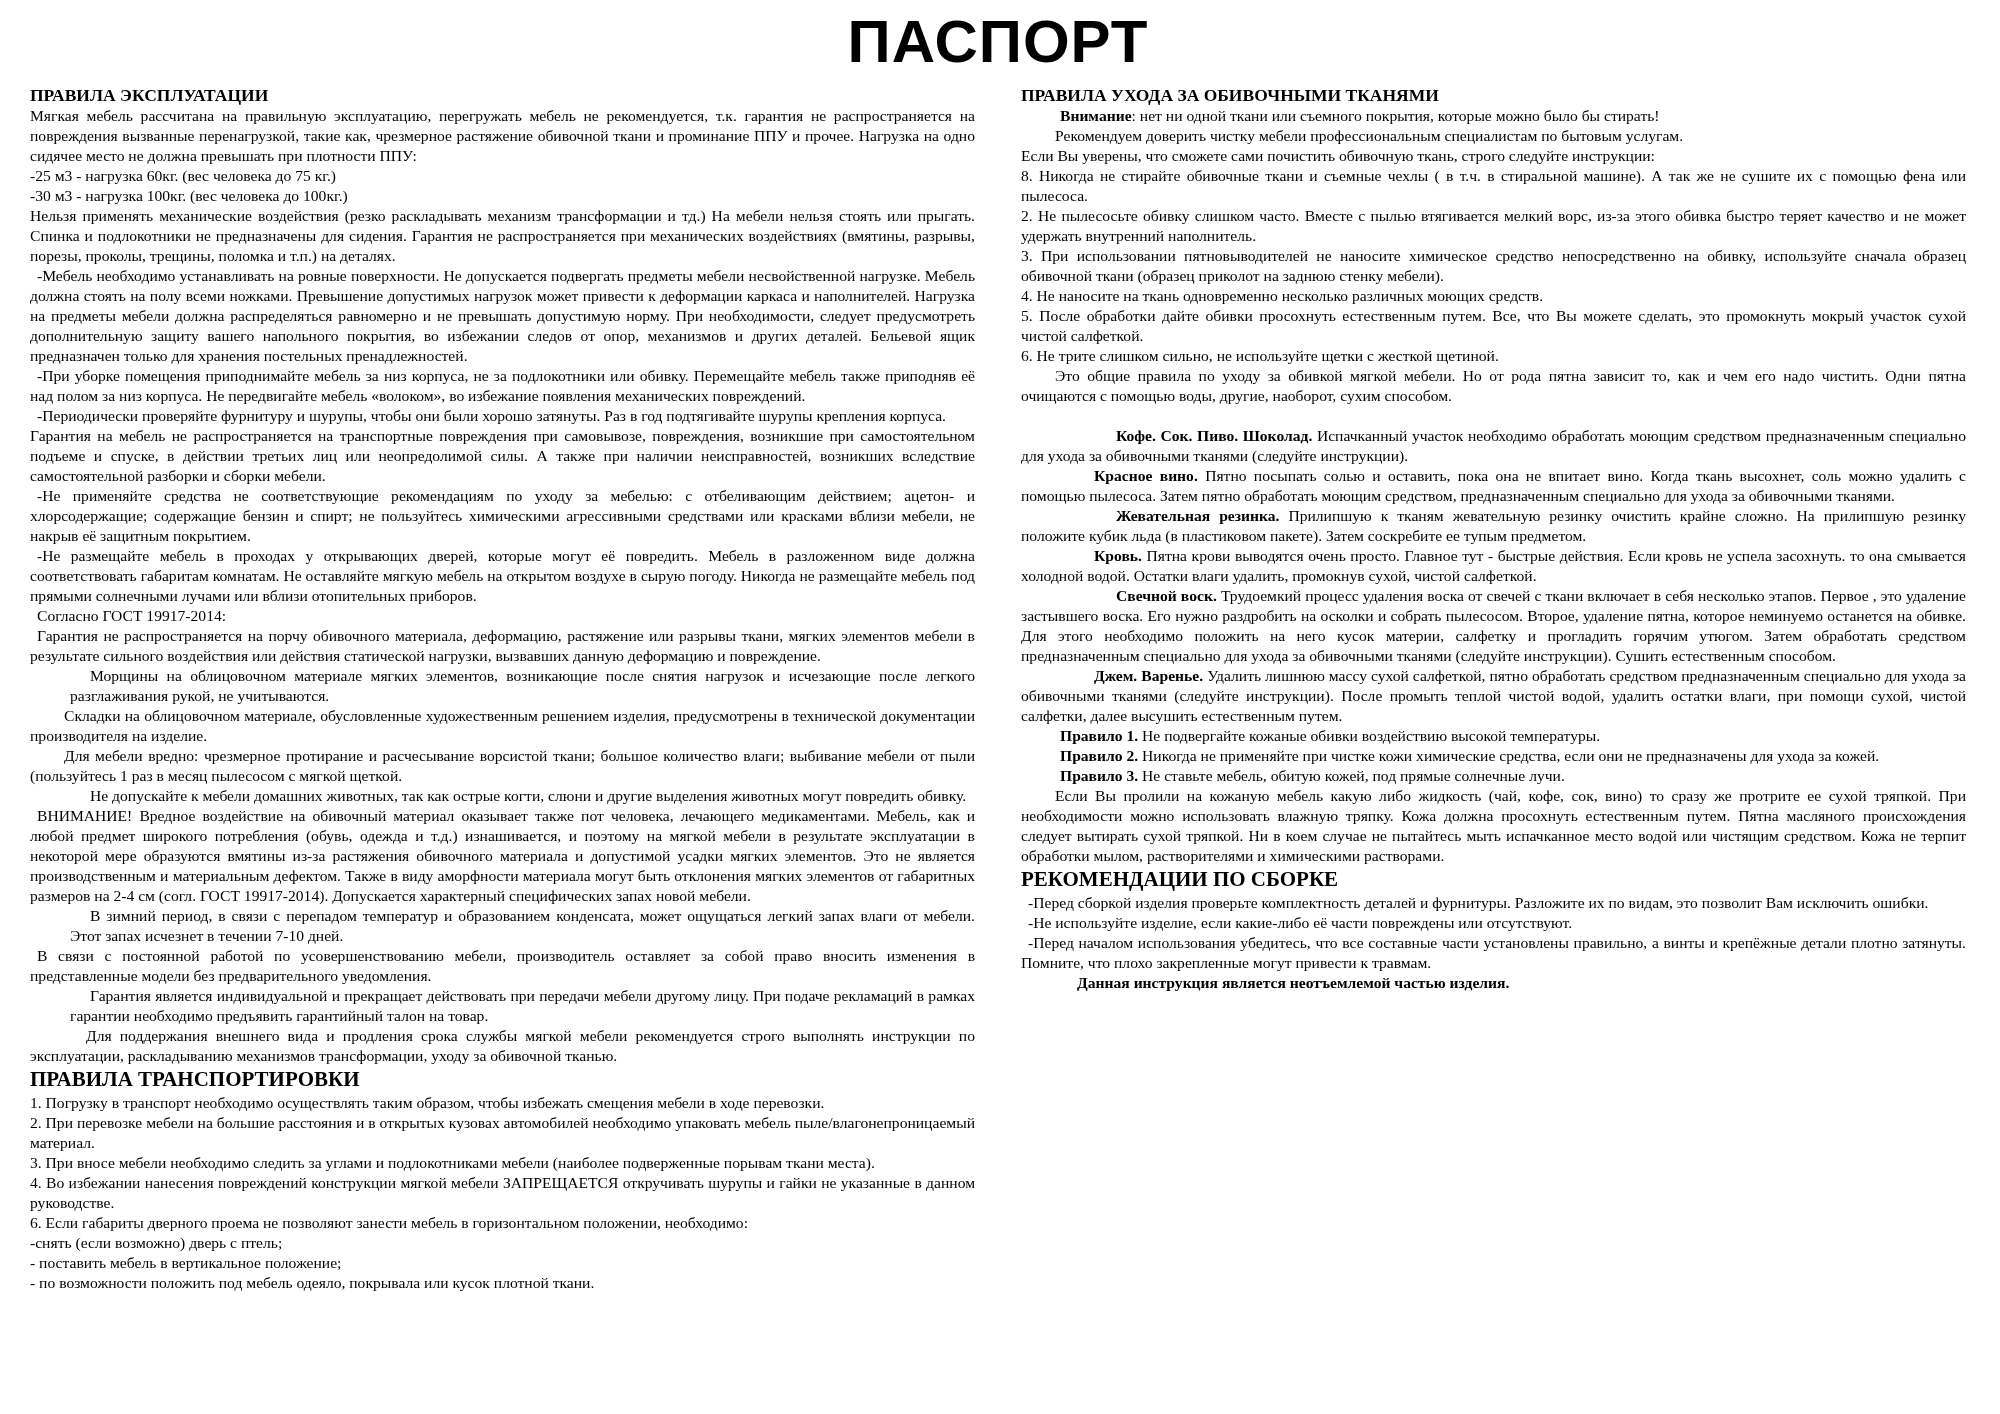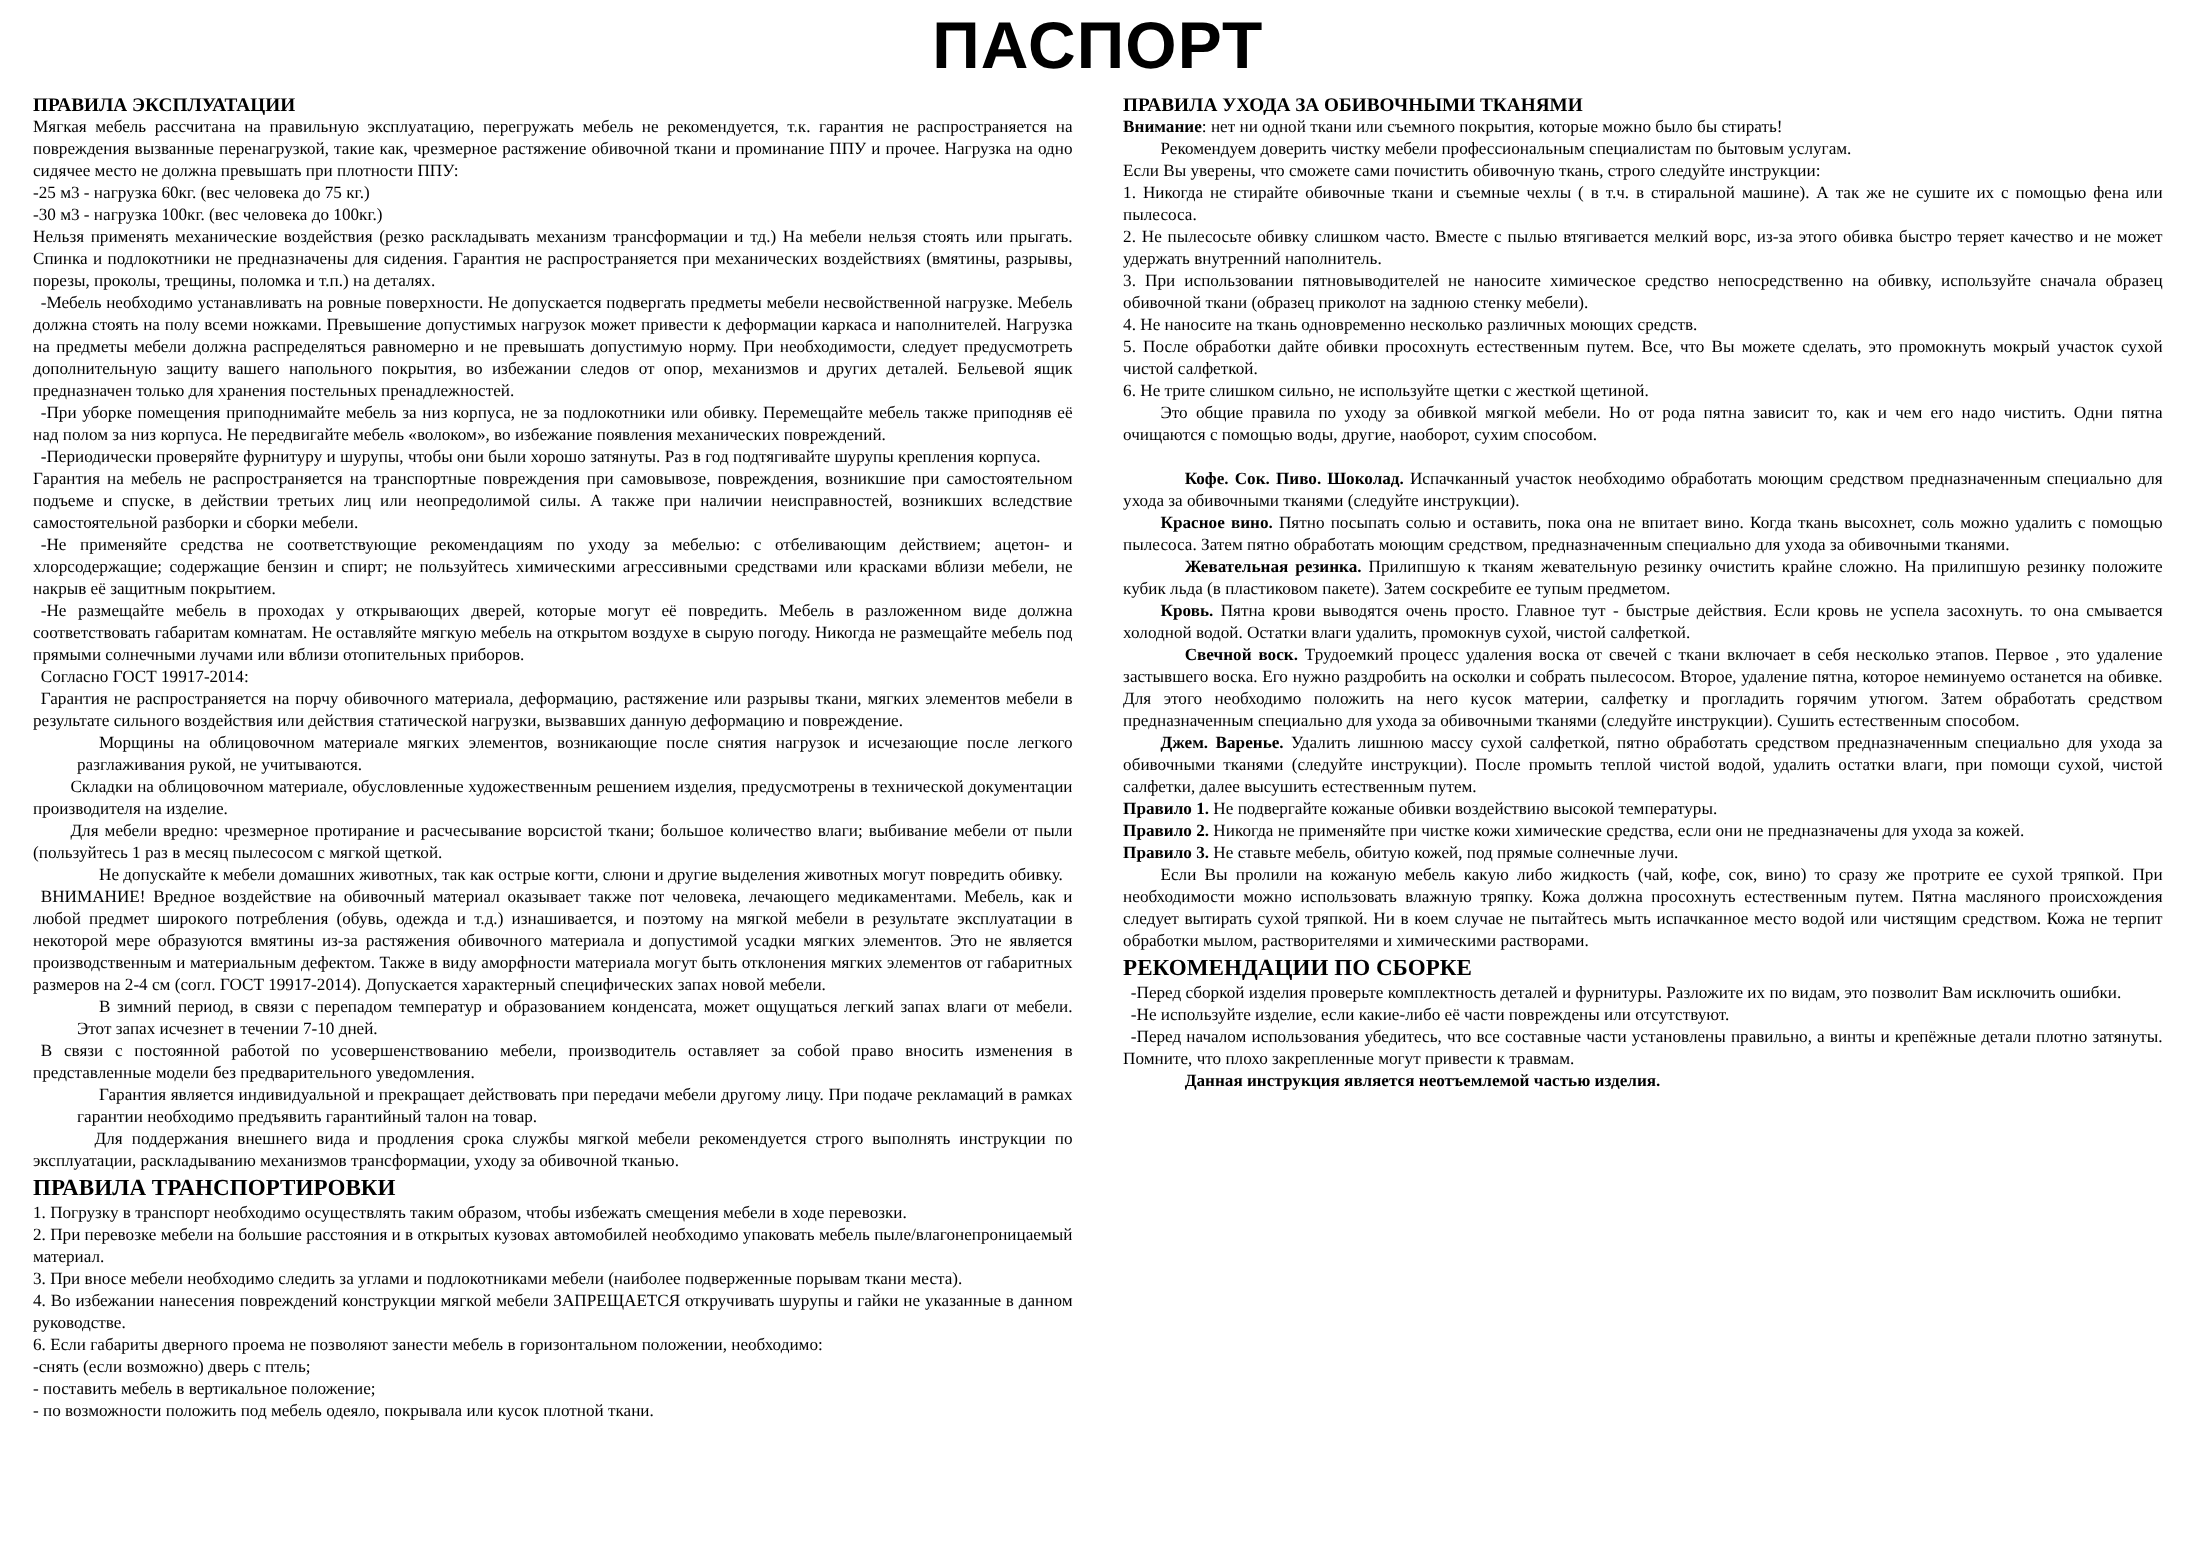--- a/index.html
+++ b/index.html
@@ -5,21 +5,21 @@
   html,body{margin:0;padding:0;background:#fff;color:#000;}
   body{width:2000px;height:1414px;font-family:"Liberation Serif","DejaVu Serif",serif;overflow:hidden;}
   .page{box-sizing:border-box;width:2000px;height:1064px;padding:10px 34px 0 30px;}
   .title{margin:2px 0 12px 0;text-align:center;font-family:"Liberation Sans","DejaVu Sans",sans-serif;
          font-size:60px;font-weight:700;line-height:1;letter-spacing:1px;}
   .columns{display:flex;gap:46px;align-items:flex-start;}
   .col{flex:1;font-size:15.6px;line-height:20px;text-align:justify;}
   h2.sec{margin:0;text-align:left;font-size:17.5px;line-height:22px;font-weight:700;}
   section[data-idx="1"] h2.sec{font-size:21px;line-height:27px;}
   p{margin:0;}
-  p b{font-weight:700;}
+  p b{font-weight:700;margin-left:39px;}
   .i1{text-indent:7px;}
   .i2{text-indent:20px;margin-left:40px;}
   .i3{text-indent:34px;}
   .i4{text-indent:56px;}
   .gap{margin-top:20px;}
   .bold{font-weight:700;}
 </style>
 </head>
 <body>
 
@@ -62,21 +62,21 @@
           <p class="i0">- поставить мебель в вертикальное положение;</p>
           <p class="i0">- по возможности положить под мебель одеяло, покрывала или кусок плотной ткани.</p>
         </section>
       </div>
     <div class="col">
         <section data-idx="0">
           <h2 class="sec">ПРАВИЛА УХОДА ЗА ОБИВОЧНЫМИ ТКАНЯМИ</h2>
           <p class="i0"><b>Внимание</b>: нет ни одной ткани или съемного покрытия, которые можно было бы стирать!</p>
           <p class="i3">Рекомендуем доверить чистку мебели профессиональным специалистам по бытовым услугам.</p>
           <p class="i0">Если Вы уверены, что сможете сами почистить обивочную ткань, строго следуйте инструкции:</p>
-          <p class="i0">1. Никогда не стирайте обивочные ткани и съемные чехлы ( в т.ч. в стиральной машине). А так же не сушите их с помощью фена или пылесоса.</p>
+          <p class="i0">8. Никогда не стирайте обивочные ткани и съемные чехлы ( в т.ч. в стиральной машине). А так же не сушите их с помощью фена или пылесоса.</p>
           <p class="i0">2. Не пылесосьте обивку слишком часто. Вместе с пылью втягивается мелкий ворс, из-за этого обивка быстро теряет качество и не может удержать внутренний наполнитель.</p>
           <p class="i0">3. При использовании пятновыводителей не наносите химическое средство непосредственно на обивку, используйте сначала образец обивочной ткани (образец приколот на заднюю стенку мебели).</p>
           <p class="i0">4. Не наносите на ткань одновременно несколько различных моющих средств.</p>
           <p class="i0">5. После обработки дайте обивки просохнуть естественным путем. Все, что Вы можете сделать, это промокнуть мокрый участок сухой чистой салфеткой.</p>
           <p class="i0">6. Не трите слишком сильно, не используйте щетки с жесткой щетиной.</p>
           <p class="i3">Это общие правила по уходу за обивкой мягкой мебели. Но от рода пятна зависит то, как и чем его надо чистить. Одни пятна очищаются с помощью воды, другие, наоборот, сухим способом.</p>
           <p class="i4 gap"><b>Кофе. Сок. Пиво. Шоколад.</b> Испачканный участок необходимо обработать моющим средством предназначенным специально для ухода за обивочными тканями (следуйте инструкции).</p>
           <p class="i3"><b>Красное вино.</b> Пятно посыпать солью и оставить, пока она не впитает вино. Когда ткань высохнет, соль можно удалить с помощью пылесоса. Затем пятно обработать моющим средством, предназначенным специально для ухода за обивочными тканями.</p>
           <p class="i4"><b>Жевательная резинка.</b> Прилипшую к тканям жевательную резинку очистить крайне сложно. На прилипшую резинку положите кубик льда (в пластиковом пакете). Затем соскребите ее тупым предметом.</p>
           <p class="i3"><b>Кровь.</b> Пятна крови выводятся очень просто. Главное тут - быстрые действия. Если кровь не успела засохнуть. то она смывается холодной водой. Остатки влаги удалить, промокнув сухой, чистой салфеткой.</p>

